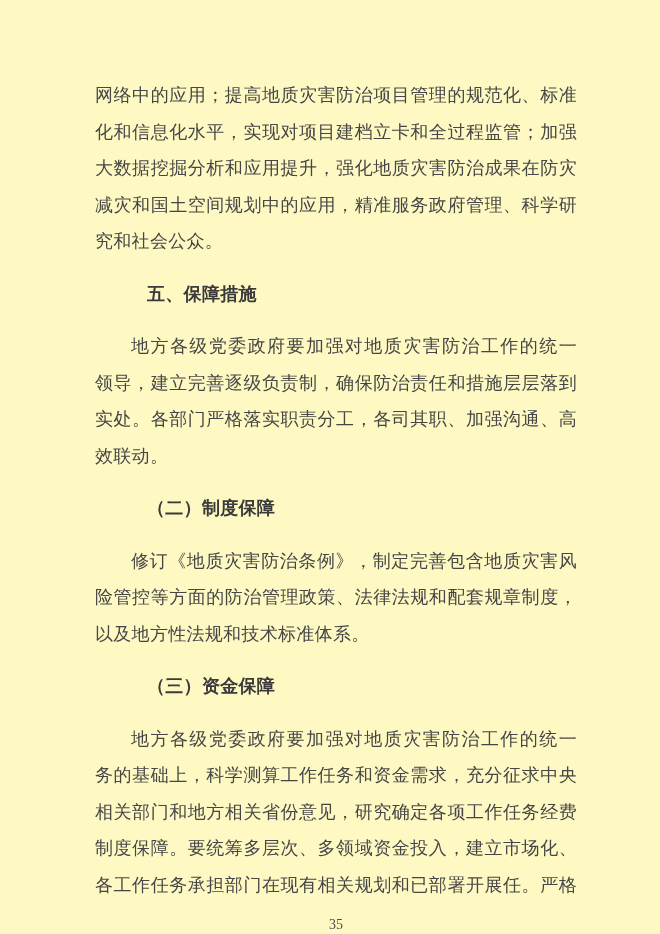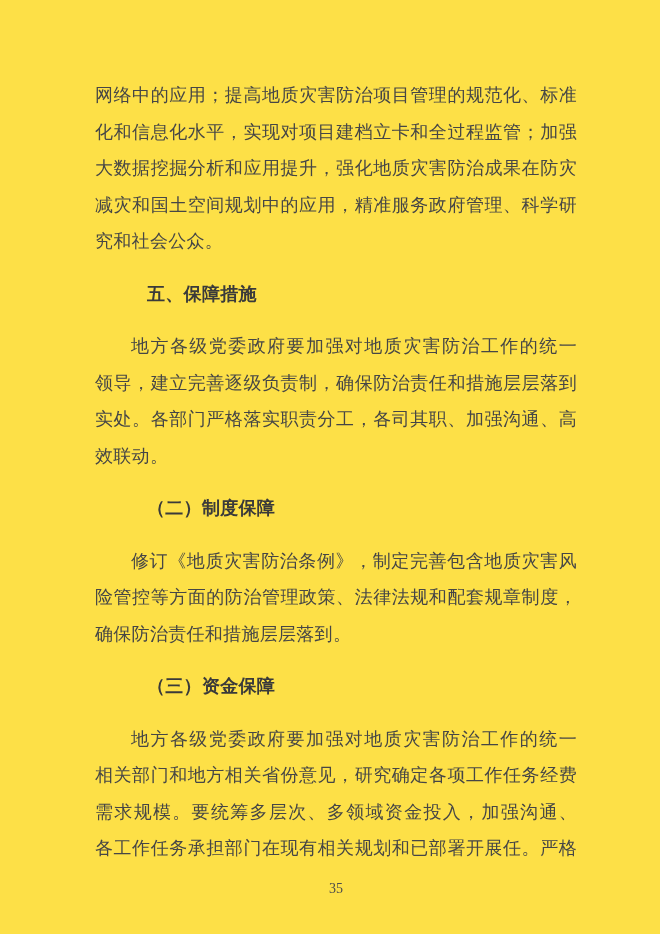--- a/index.html
+++ b/index.html
@@ -10,21 +10,21 @@
     width: 660px;
     height: 934px;
     background: #fdfdfd;
     overflow: hidden;
     font-family: "Liberation Serif", "DejaVu Serif", serif;
   }
   .page {
     position: relative;
     width: 660px;
     height: 934px;
-    background: #fde047;
+    background: #fef9c3;
   }
   .content {
     padding: 77px 83px 0 95px;
   }
   .para {
     margin: 0;
     padding: 0;
   }
   .line {
     font-size: 18px;
@@ -87,29 +87,30 @@
       <div class="line stretch">领导，建立完善逐级负责制，确保防治责任和措施层层落到</div>
       <div class="line stretch">实处。各部门严格落实职责分工，各司其职、加强沟通、高</div>
       <div class="line">效联动。</div>
     </div>
 
     <h3 class="heading">（二）制度保障</h3>
 
     <div class="para">
       <div class="line stretch indent">修订《地质灾害防治条例》，制定完善包含地质灾害风</div>
       <div class="line stretch">险管控等方面的防治管理政策、法律法规和配套规章制度，</div>
-      <div class="line">确保防治责任和措施层层落到。</div>
+      <div class="line">以及地方性法规和技术标准体系。</div>
     </div>
 
     <h3 class="heading">（三）资金保障</h3>
 
     <div class="para">
       <div class="line stretch indent">地方各级党委政府要加强对地质灾害防治工作的统一</div>
+      <div class="line stretch">务的基础上，科学测算工作任务和资金需求，充分征求中央</div>
       <div class="line stretch">相关部门和地方相关省份意见，研究确定各项工作任务经费</div>
-      <div class="line stretch">需求规模。要统筹多层次、多领域资金投入，加强沟通、</div>
+      <div class="line stretch">制度保障。要统筹多层次、多领域资金投入，建立市场化、</div>
       <div class="line stretch">各工作任务承担部门在现有相关规划和已部署开展任。严格区</div>
     </div>
 
     <div class="footer">
       <span class="page-number">35</span>
     </div>
 
   </div>
 </div>
 

